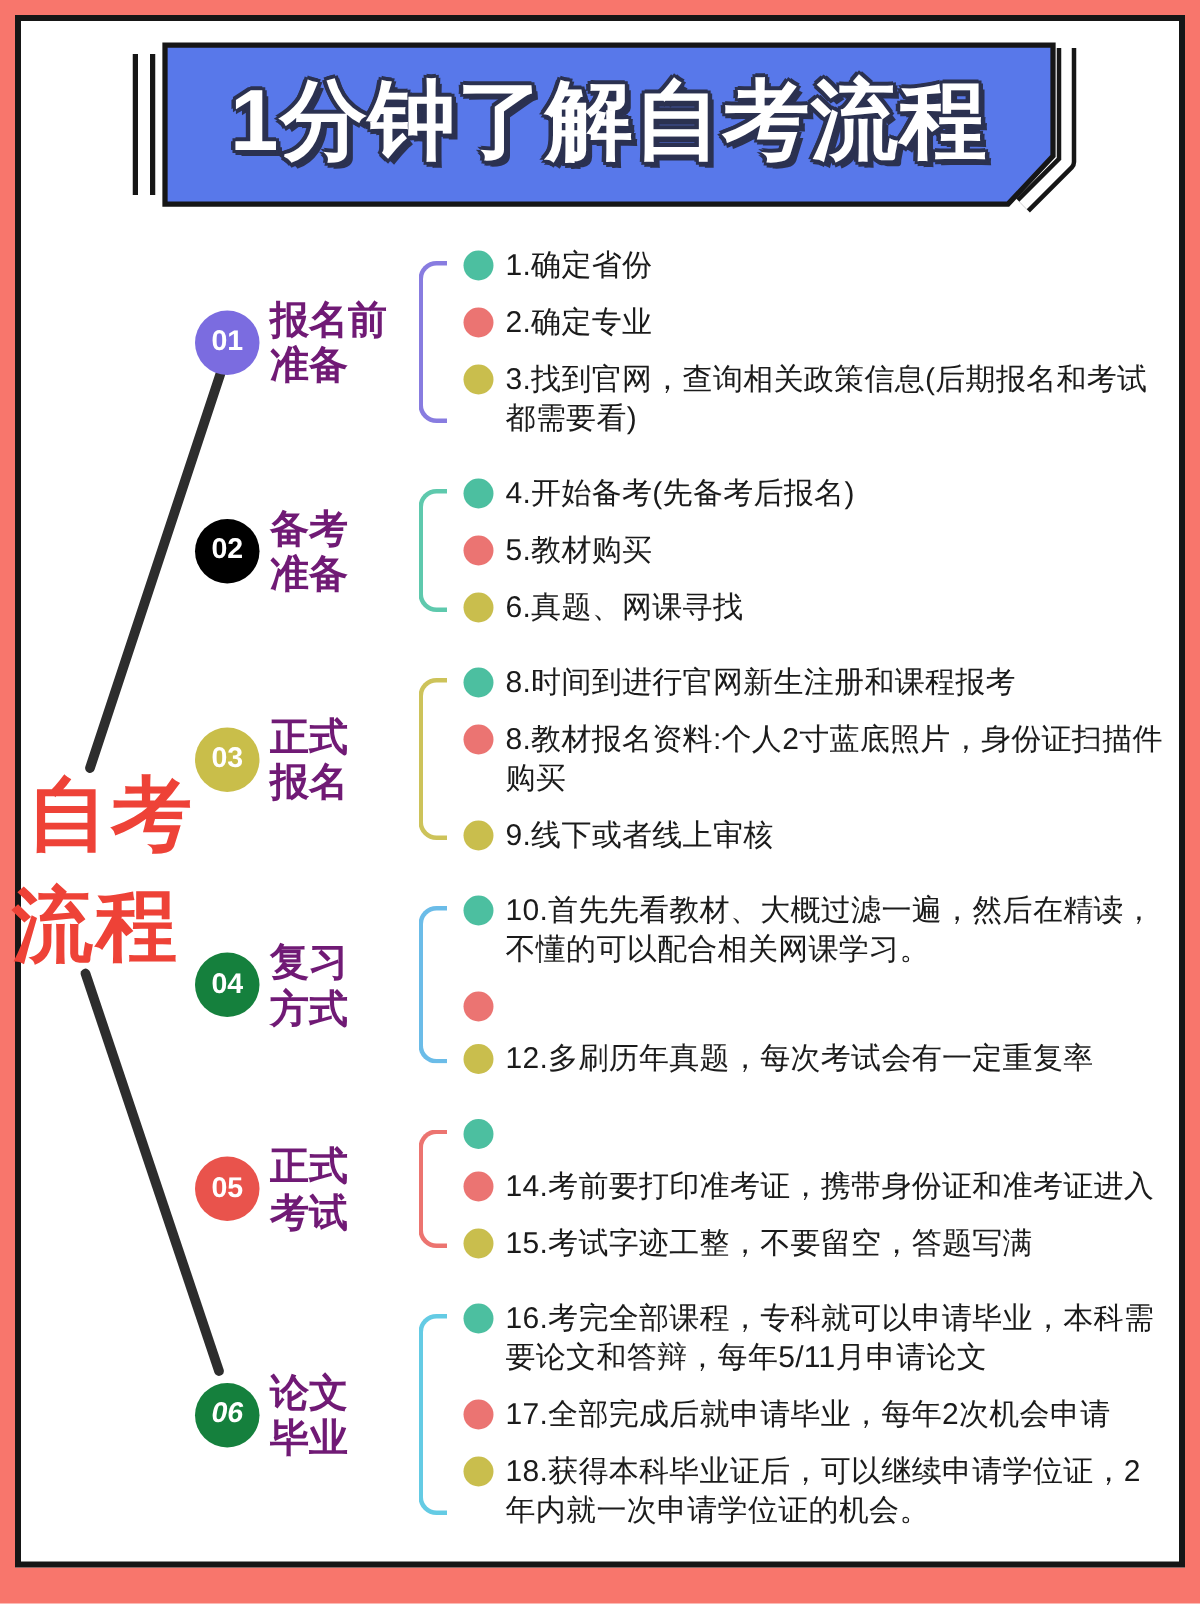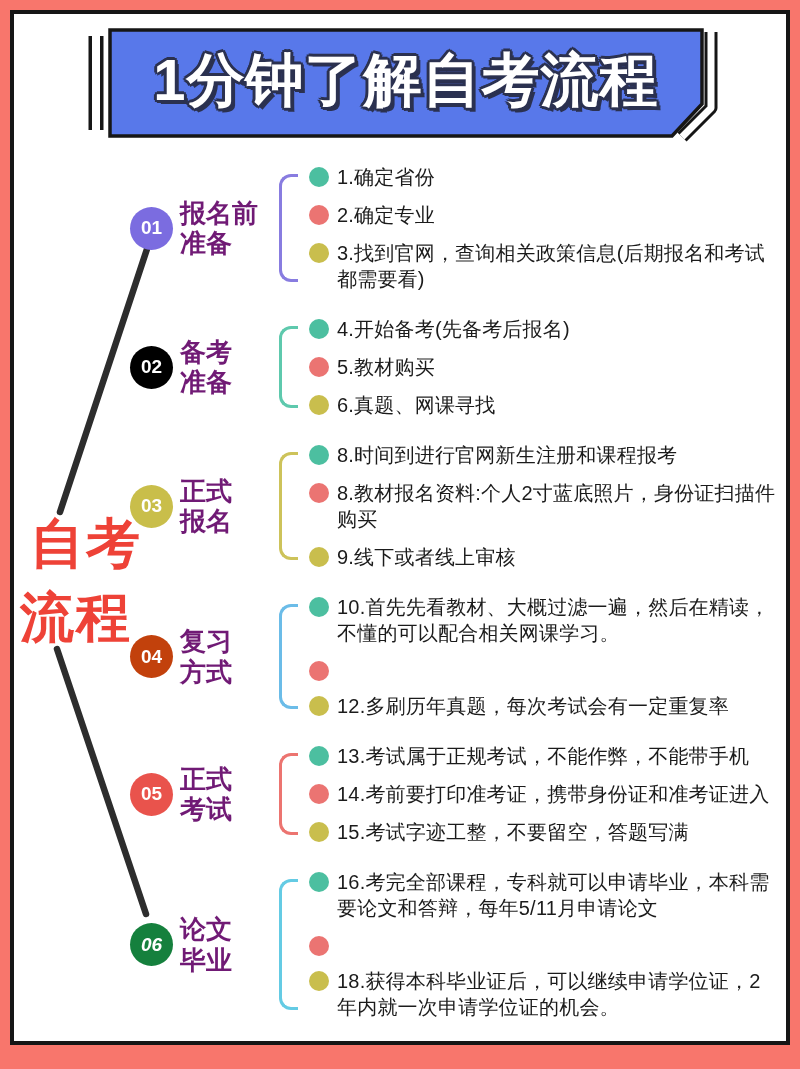--- a/index.html
+++ b/index.html
@@ -22,21 +22,21 @@
     font-size:58px; font-weight:900; color:#ffffff; letter-spacing:1px;
     text-shadow:
       3px 0 0 #2B3150, -3px 0 0 #2B3150, 0 3px 0 #2B3150, 0 -3px 0 #2B3150,
       2px 2px 0 #2B3150, -2px 2px 0 #2B3150, 2px -2px 0 #2B3150, -2px -2px 0 #2B3150,
       4px 4px 0 #2B3150;
     white-space:nowrap;
   }
 
   
   .side-title {
-    position:absolute; left:20px; top:506px; z-index:2;
+    position:absolute; left:8px; top:506px; z-index:2;
     font-size:54px; font-weight:900; color:#EE4237; line-height:74px;
     letter-spacing:2px;
   }
   .side-title .l1 { padding-left:10px; }
 
   
   .content { position:absolute; left:126px; top:164px; width:654px; z-index:2; }
   .section { display:flex; align-items:center; margin-bottom:24px; }
   .section-left { width:136px; display:flex; align-items:center; flex-shrink:0; box-sizing:border-box; padding-left:4px; }
   .badge {
@@ -159,21 +159,21 @@
             </div>
             <div class="item">
               <span class="dot" style="background: rgb(201, 190, 77);"></span>
               <span class="step-text">9.线下或者线上审核</span>
             </div>
           </div>
         </div>
       </div>
       <div class="section">
         <div class="section-left">
-          <div class="badge" style="background: #c2410c;">04</div>
+          <div class="badge" style="background: #15803d;">04</div>
           <div class="stage-label">
             <div>复习</div>
             <div>方式</div>
           </div>
         </div>
         <div class="section-right">
           <div class="bracket" style="border-color: rgb(107, 188, 232);"></div>
           <div class="items">
             <div class="item">
               <span class="dot" style="background: rgb(76, 191, 160);"></span>
@@ -195,21 +195,20 @@
           <div class="stage-label">
             <div>正式</div>
             <div>考试</div>
           </div>
         </div>
         <div class="section-right">
           <div class="bracket" style="border-color: rgb(236, 116, 112);"></div>
           <div class="items">
             <div class="item">
               <span class="dot" style="background: rgb(76, 191, 160);"></span>
-              <span class="step-text">13.考试属于正规考试，不能作弊，不能带手机</span>
             </div>
             <div class="item">
               <span class="dot" style="background: rgb(235, 116, 114);"></span>
               <span class="step-text">14.考前要打印准考证，携带身份证和准考证进入</span>
             </div>
             <div class="item">
               <span class="dot" style="background: rgb(201, 190, 77);"></span>
               <span class="step-text">15.考试字迹工整，不要留空，答题写满</span>
             </div>
           </div>
@@ -225,20 +224,21 @@
         </div>
         <div class="section-right">
           <div class="bracket" style="border-color: rgb(100, 203, 228);"></div>
           <div class="items">
             <div class="item">
               <span class="dot" style="background: rgb(76, 191, 160);"></span>
               <span class="step-text">16.考完全部课程，专科就可以申请毕业，本科需要论文和答辩，每年5/11月申请论文</span>
             </div>
             <div class="item">
               <span class="dot" style="background: rgb(235, 116, 114);"></span>
+              <span class="step-text">17.全部完成后就申请毕业，每年2次机会申请</span>
             </div>
             <div class="item">
               <span class="dot" style="background: rgb(201, 190, 77);"></span>
               <span class="step-text">18.获得本科毕业证后，可以继续申请学位证，2年内就一次申请学位证的机会。</span>
             </div>
           </div>
         </div>
       </div>
     </div>
 

